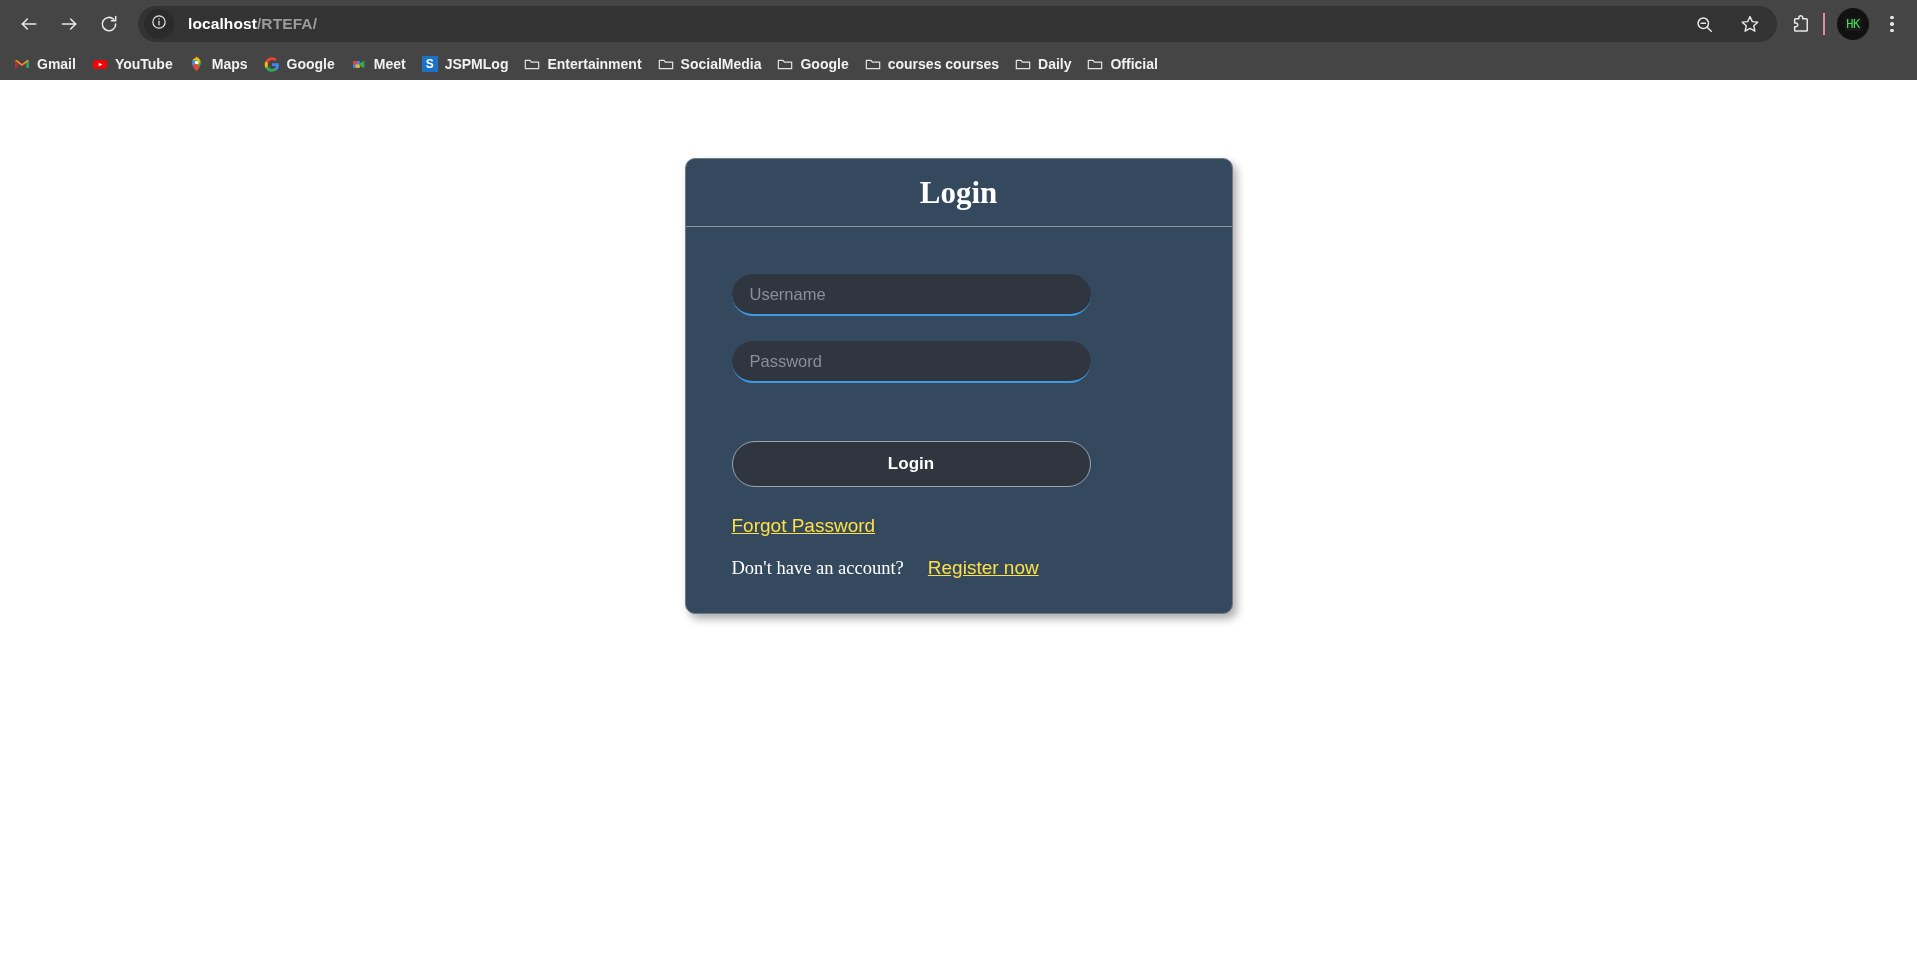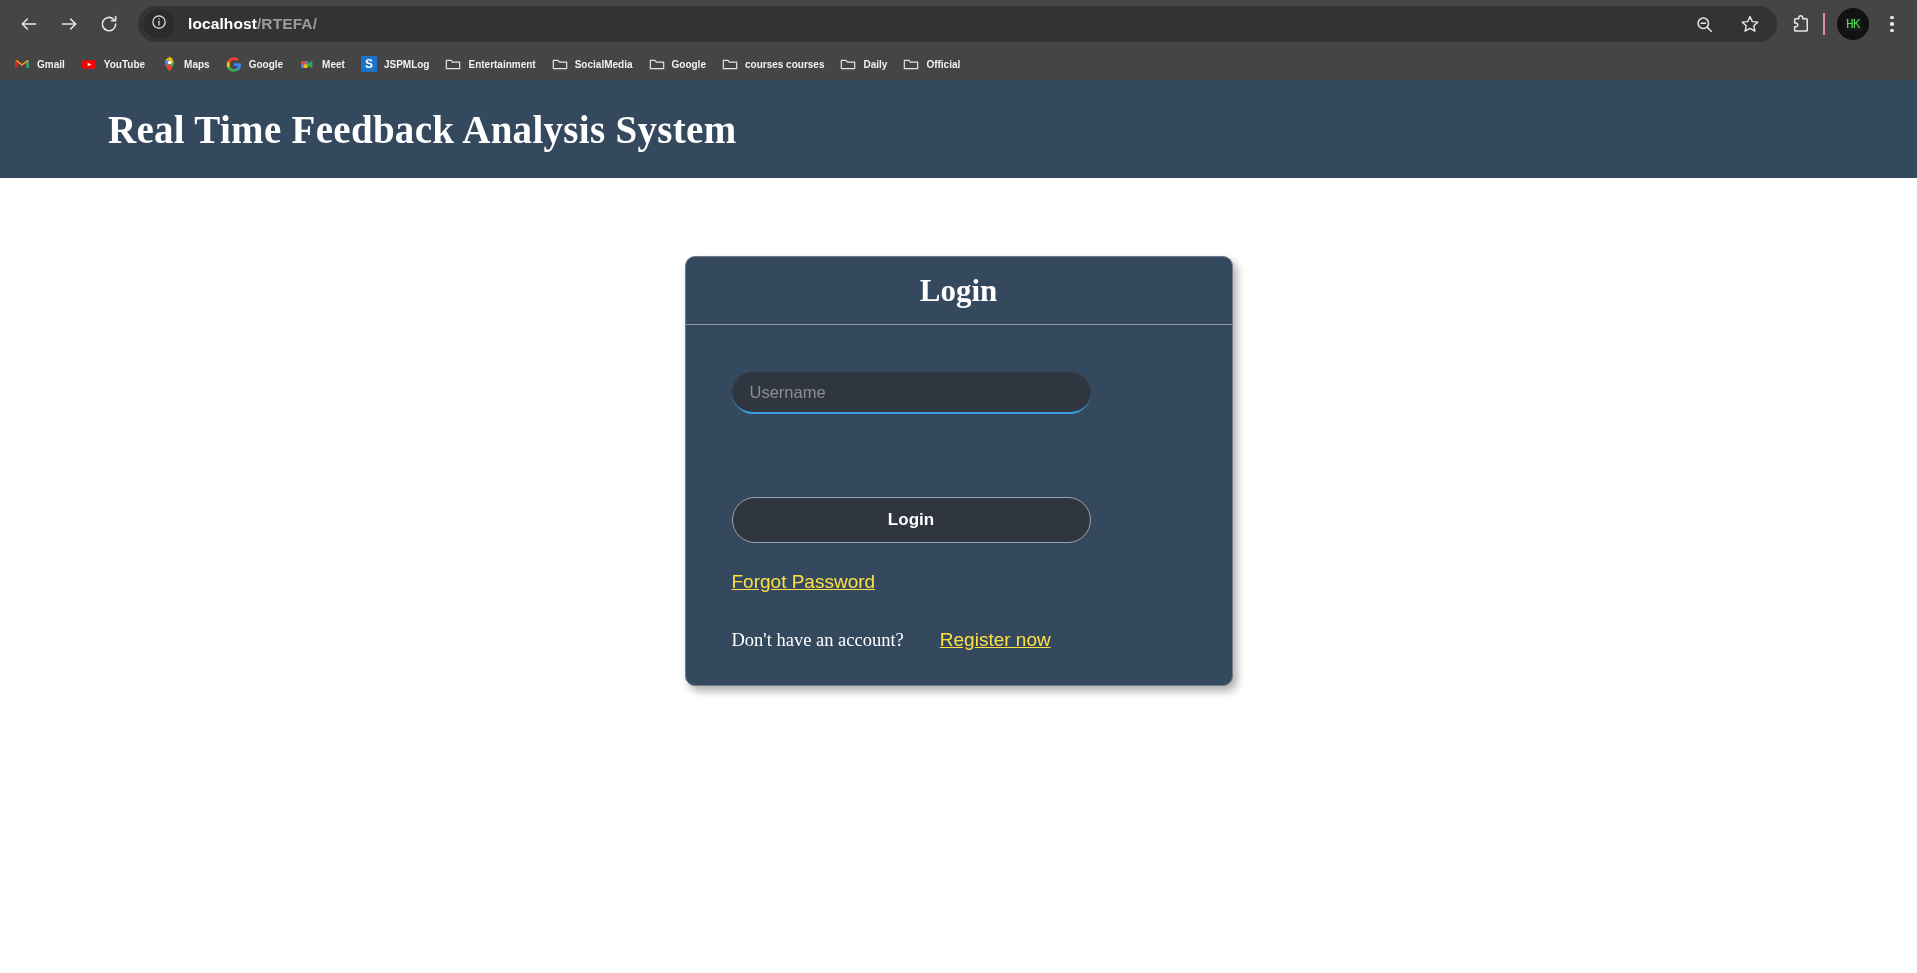--- a/index.html
+++ b/index.html
@@ -155,21 +155,21 @@
   .bookmark {
     display: flex;
     align-items: center;
     height: 26px;
     padding: 0 8px;
     border-radius: 4px;
     gap: 7px;
     flex: 0 0 auto;
   }
   .bookmark-label {
-    font-size: 10px;
+    font-size: 14px;
     color: #f1f1f1;
     font-weight: 600;
     white-space: nowrap;
   }
   .bm-icon {
     width: 16px;
     height: 16px;
     display: flex;
     align-items: center;
     justify-content: center;
@@ -302,24 +302,24 @@
 
   .link {
     font-family: Liberation Sans, sans-serif;
     font-size: 19px;
     color: #fde047;
     text-decoration: underline;
     cursor: pointer;
   }
 
   .register-row {
-    margin-top: 36px;
+    margin-top: 20px;
     display: flex;
     align-items: baseline;
-    gap: 36px;
+    gap: 24px;
   }
   .register-text {
     font-family: "Liberation Serif", "DejaVu Serif", serif;
     font-size: 18.5px;
     color: #ffffff;
   }
 </style>
 </head>
 <body>
 
@@ -523,38 +523,36 @@
         </svg>
       </span>
       <span class="bookmark-label">Official</span>
     </div>
 
   </div>
 </div>
 
 <div class="page">
 
-  <div class="app-header">
-    <h1 class="app-title">Real Time Feedback Analysis System</h1>
-  </div>
 
   <div class="content-area">
 
     <div class="login-card">
 
       <div class="card-header">
         <div class="card-title">Login</div>
       </div>
 
       <div class="card-body">
 
         <input class="field" type="text" placeholder="Username" style="">
 
         <div class="field-gap"></div>
 
+        <input class="field" type="password" placeholder="Password" style="">
 
         <div class="field-gap"></div>
 
 
         <div class="btn-gap"></div>
 
         <button class="login-btn" type="button">Login</button>
 
         <div class="forgot-row">
           <a class="link">Forgot Password</a>

